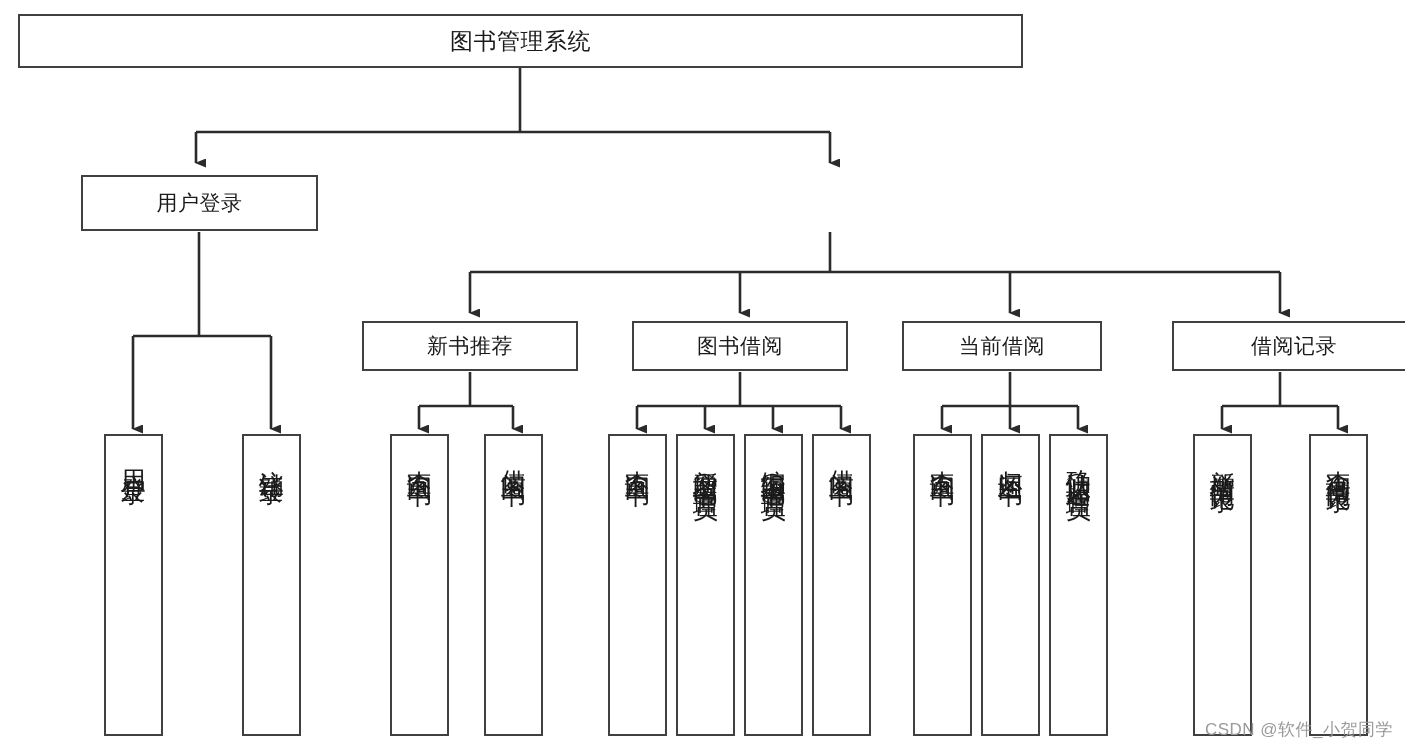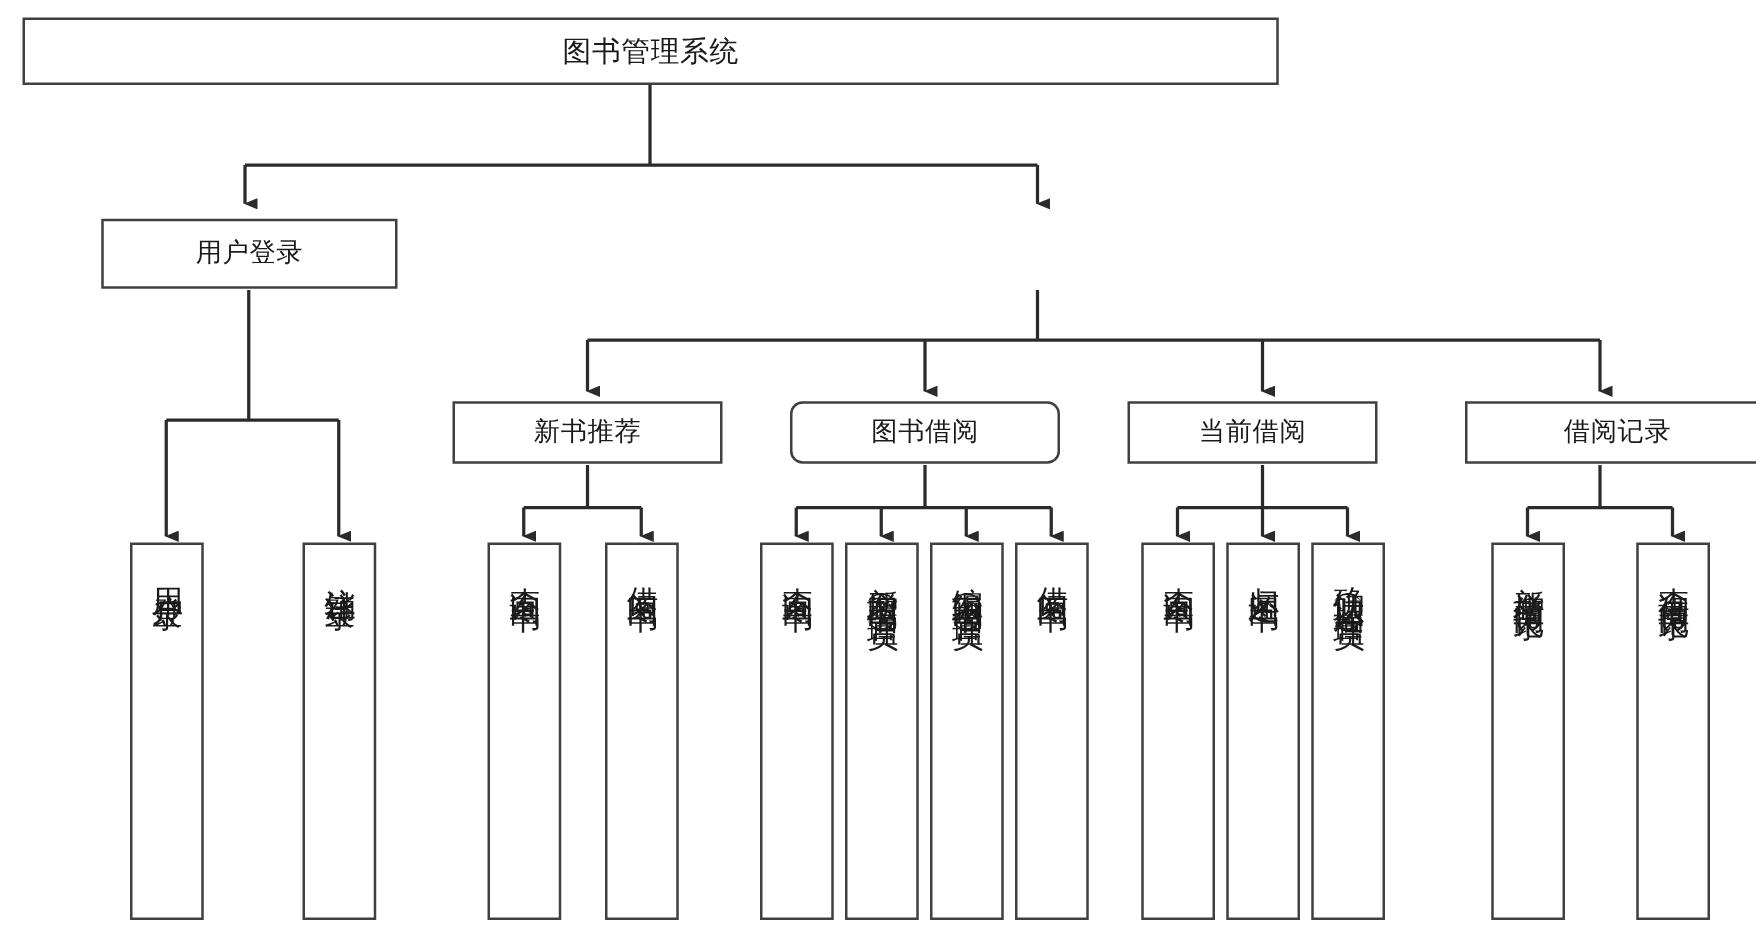--- a/index.html
+++ b/index.html
@@ -152,21 +152,21 @@
     <span class="label">图书管理系统</span>
   </div>
 
   <div class="node lvl1" style="left:81px; top:175px; width:237px;">
     <span class="label">用户登录</span>
   </div>
 
   <div class="node lvl2" style="left:362px; top:321px; width:216px;">
     <span class="label">新书推荐</span>
   </div>
-  <div class="node lvl2" style="left:632px; top:321px; width:216px;border-radius:10px;">
+  <div class="node lvl2" style="left:632px; top:321px; width:216px;">
     <span class="label">图书借阅</span>
   </div>
   <div class="node lvl2" style="left:902px; top:321px; width:200px;">
     <span class="label">当前借阅</span>
   </div>
   <div class="node lvl2" style="left:1172px; top:321px; width:244px;">
     <span class="label">借阅记录</span>
   </div>
 
   <div class="node leaf" style="left:104px; width:59px;">
@@ -206,14 +206,15 @@
     <span class="label">确认归还（管理员）</span>
   </div>
 
   <div class="node leaf" style="left:1193px; width:59px;">
     <span class="label">新增借阅记录</span>
   </div>
   <div class="node leaf" style="left:1309px; width:59px;">
     <span class="label">查询借阅记录</span>
   </div>
 
+  <div class="watermark">CSDN @软件_小贺同学</div>
 
 </div>
 
 </body></html>

